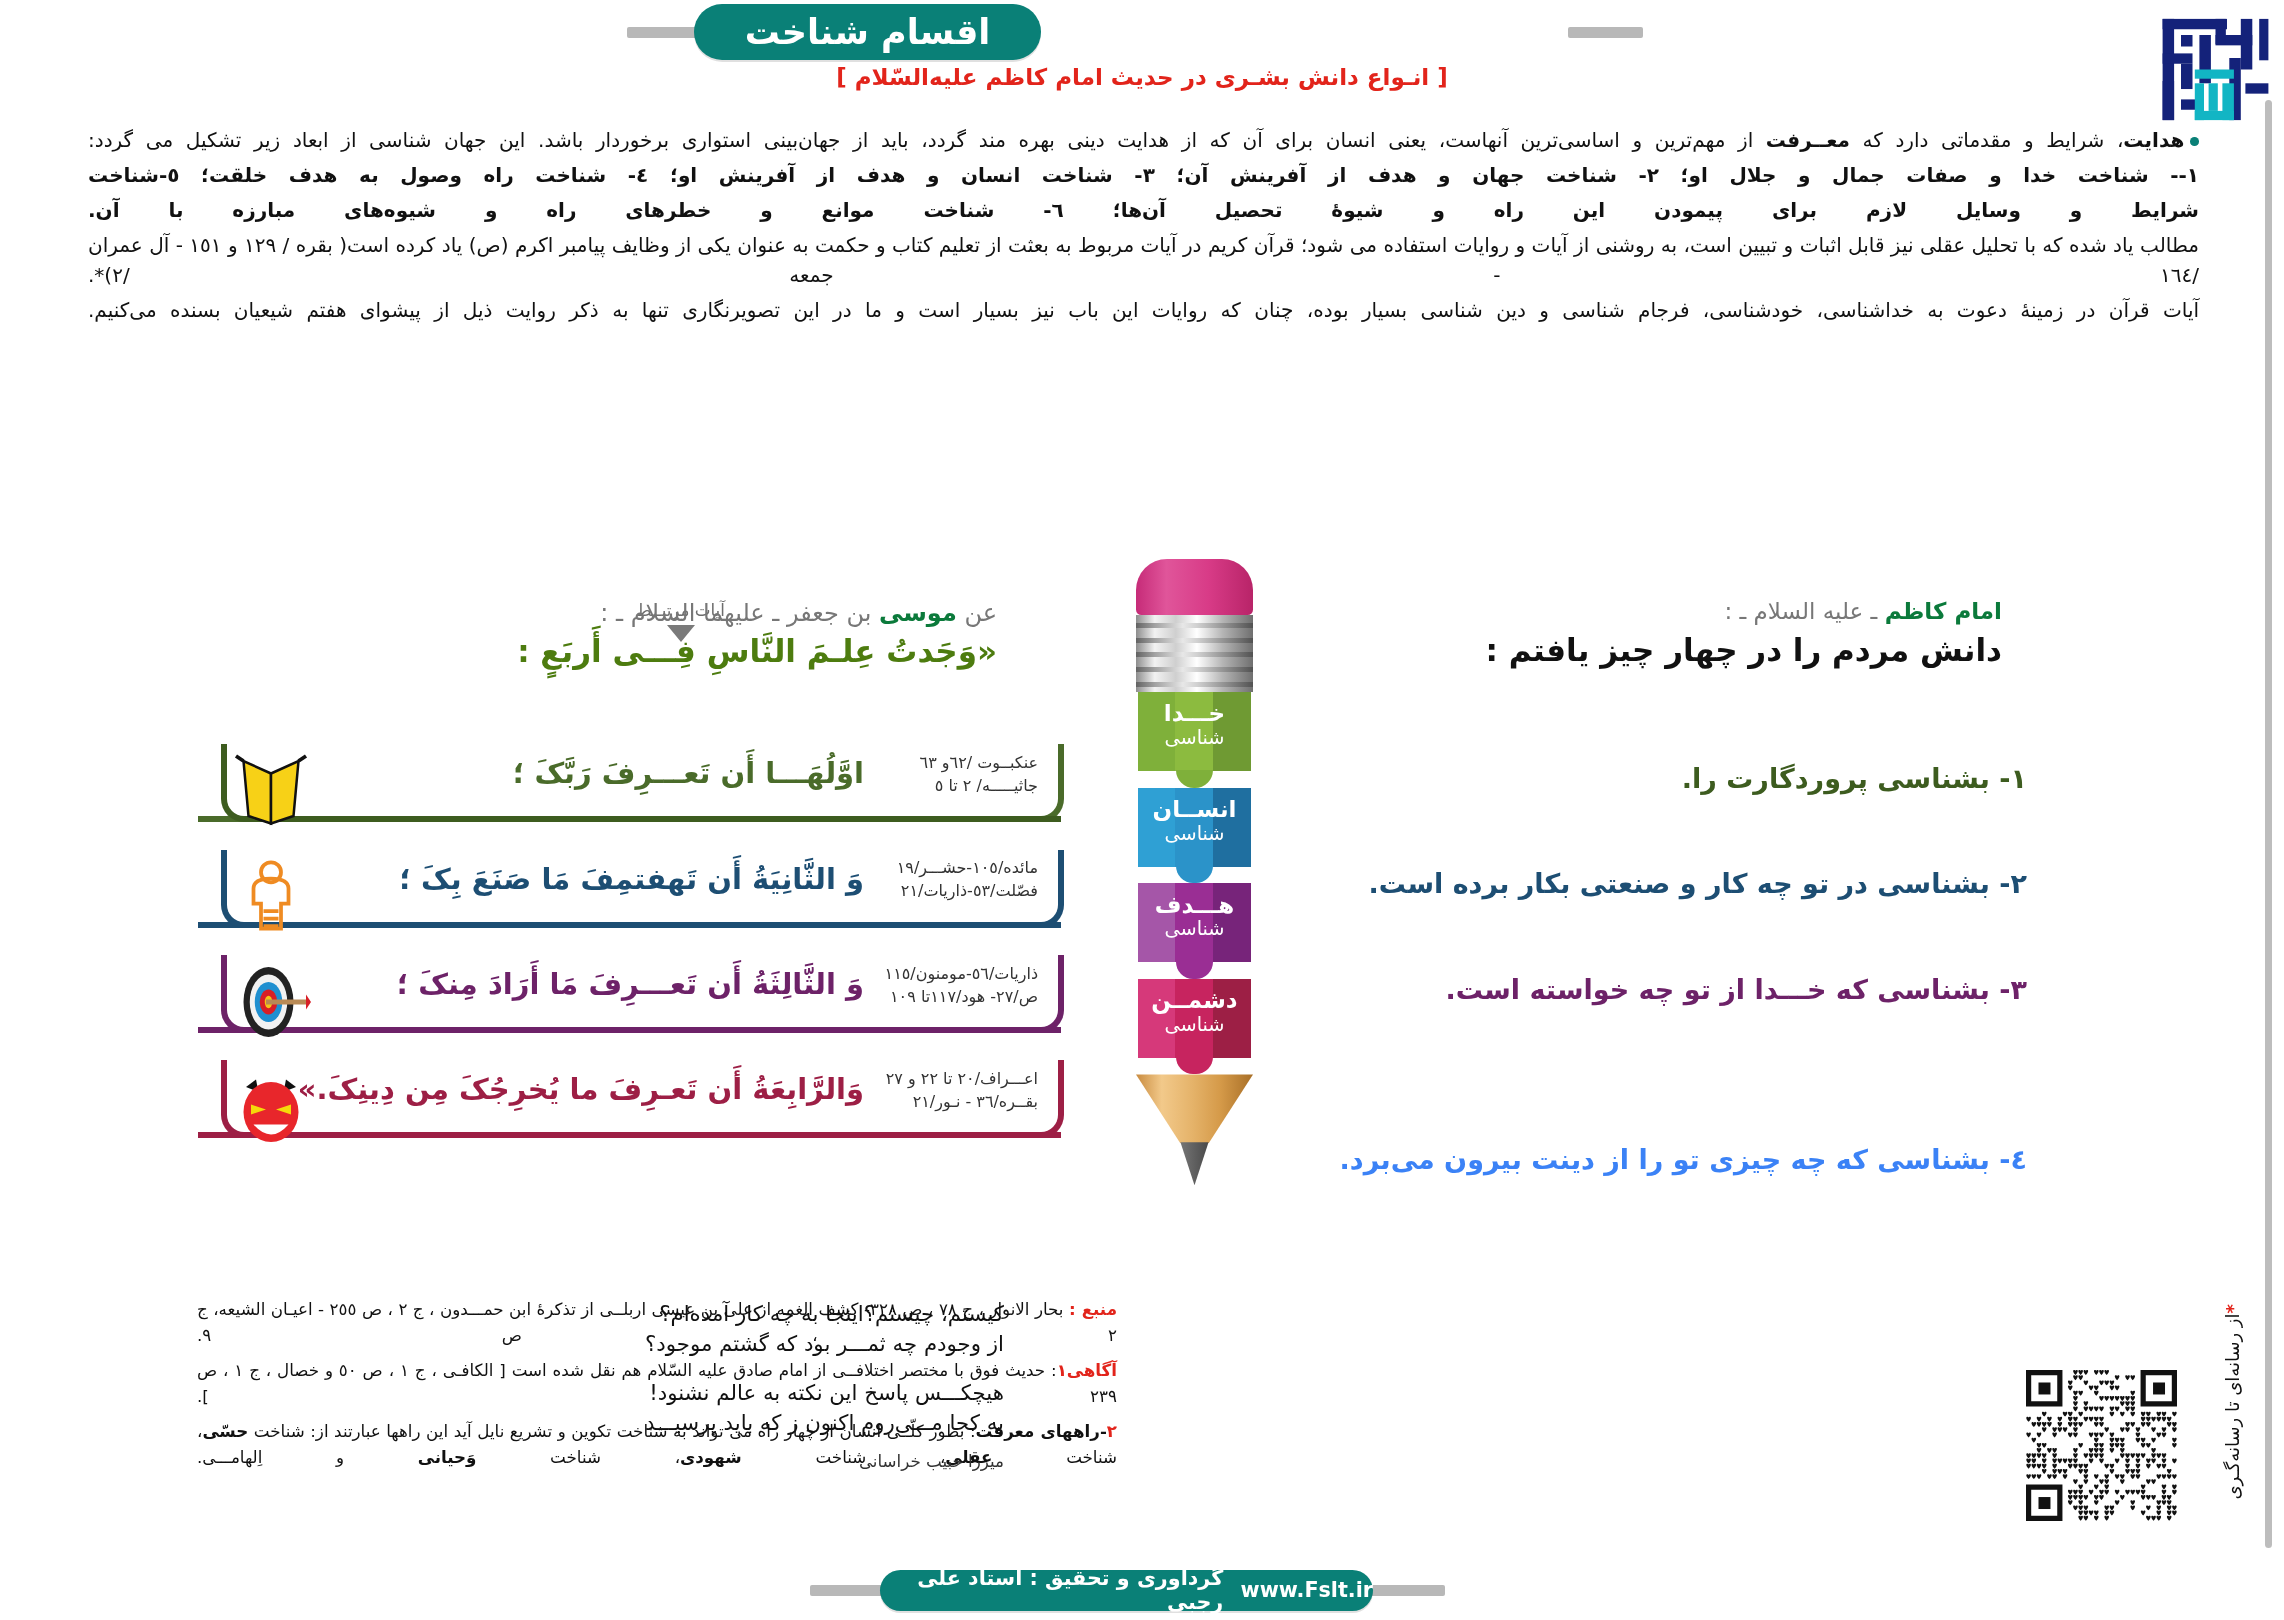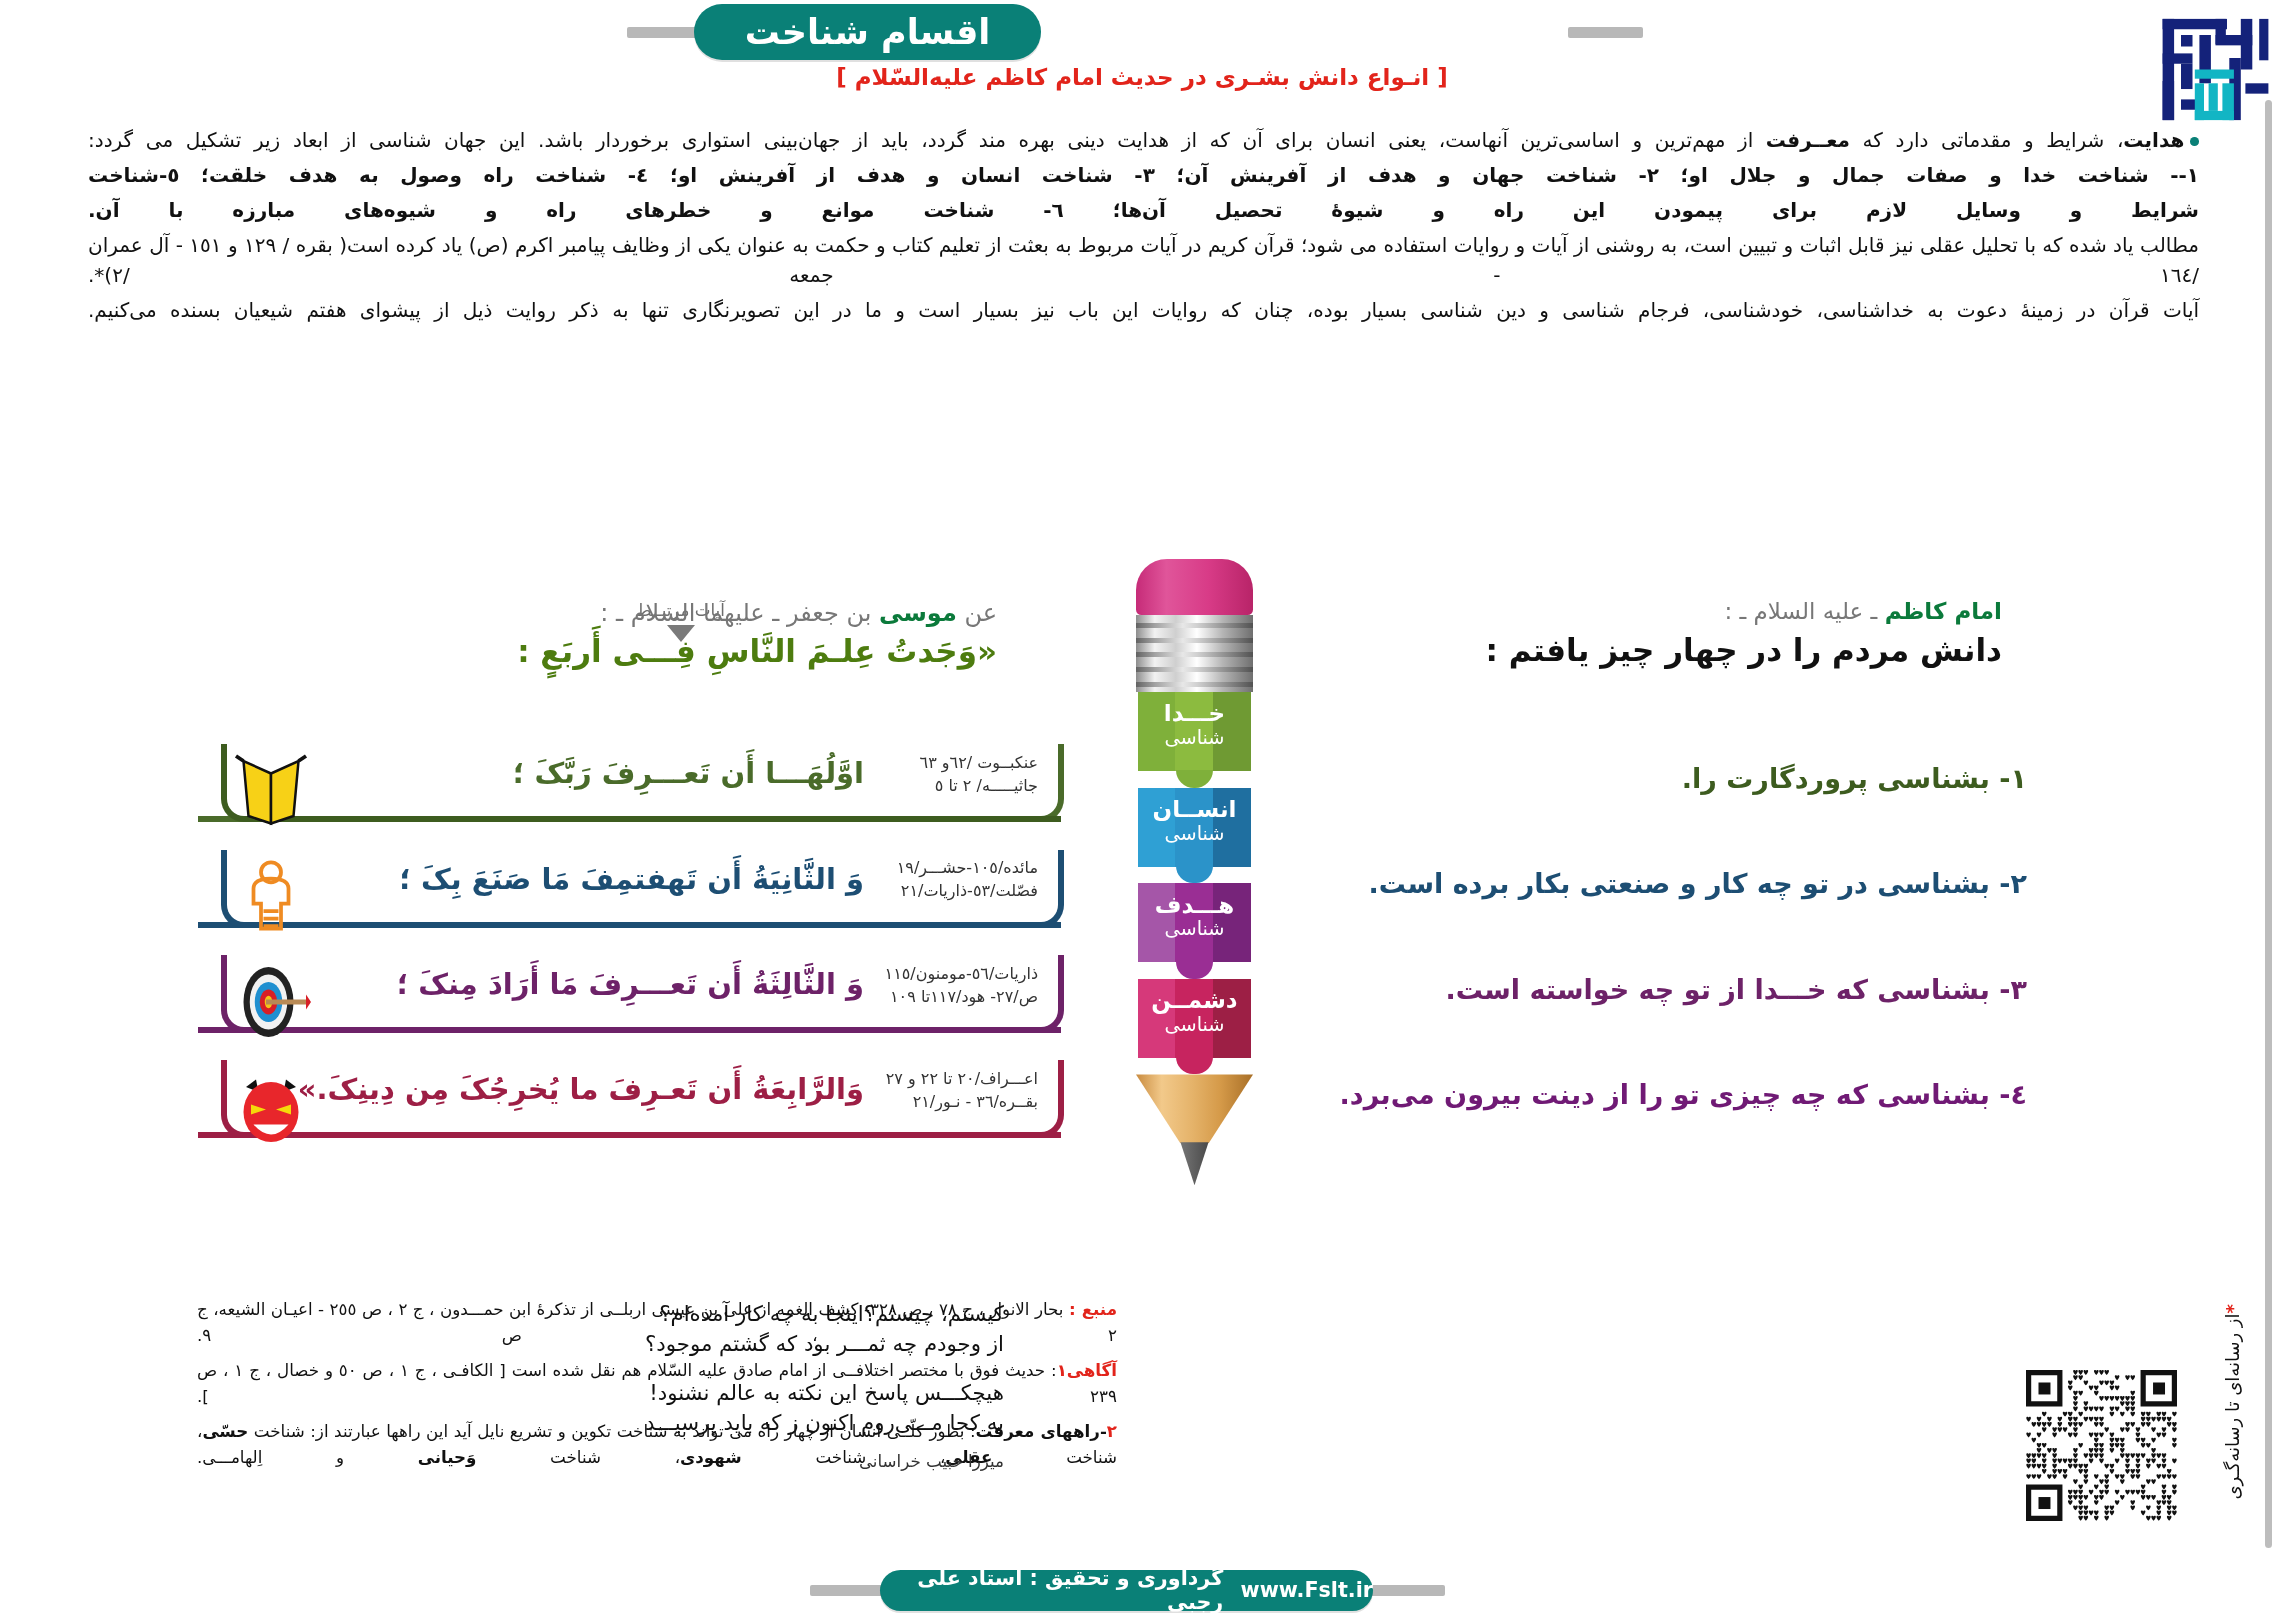--- a/index.html
+++ b/index.html
@@ -349,21 +349,21 @@
       <div class="fa-item" style="top: 974px; color: rgb(109, 34, 104);">٣- بشناسی که خـــدا از تو چه خواسته است.</div>
       <div class="icon-box" style="top: 962px; left: 231px;"><svg viewBox="0 0 64 64">
           <ellipse cx="30" cy="32" rx="20" ry="28" fill="#222"></ellipse>
           <ellipse cx="30" cy="32" rx="15" ry="22" fill="#f2f2f2"></ellipse>
           <ellipse cx="30" cy="32" rx="11" ry="16" fill="#1f8fd0"></ellipse>
           <ellipse cx="30" cy="32" rx="7" ry="10" fill="#d81f26"></ellipse>
           <ellipse cx="30" cy="32" rx="3" ry="5" fill="#f5c518"></ellipse>
           <rect x="28" y="30" width="34" height="4" fill="#b98a55"></rect>
           <path d="M60 26 L64 32 L60 38 Z" fill="#d81f26"></path>
         </svg></div>
-      <div class="fa-item" style="top: 1079px; color: #701a75;">٤- بشناسی که چه چیزی تو را از دینت بیرون می‌برد.</div>
+      <div class="fa-item" style="top: 1144px; color: #3b82f6;">٤- بشناسی که چه چیزی تو را از دینت بیرون می‌برد.</div>
       <div class="icon-box" style="top: 1067px; left: 231px;"><svg viewBox="0 0 64 64">
           <path d="M12 16 L20 10 L22 20 Z" fill="#111"></path>
           <path d="M52 16 L44 10 L42 20 Z" fill="#111"></path>
           <ellipse cx="32" cy="36" rx="22" ry="24" fill="#e8262b"></ellipse>
           <path d="M16 30 L28 34 L16 38 Z" fill="#f5d90a"></path>
           <path d="M48 30 L36 34 L48 38 Z" fill="#f5d90a"></path>
           <path d="M18 46 Q32 62 46 46 Z" fill="#fff"></path>
         </svg></div>
     </div>
 

